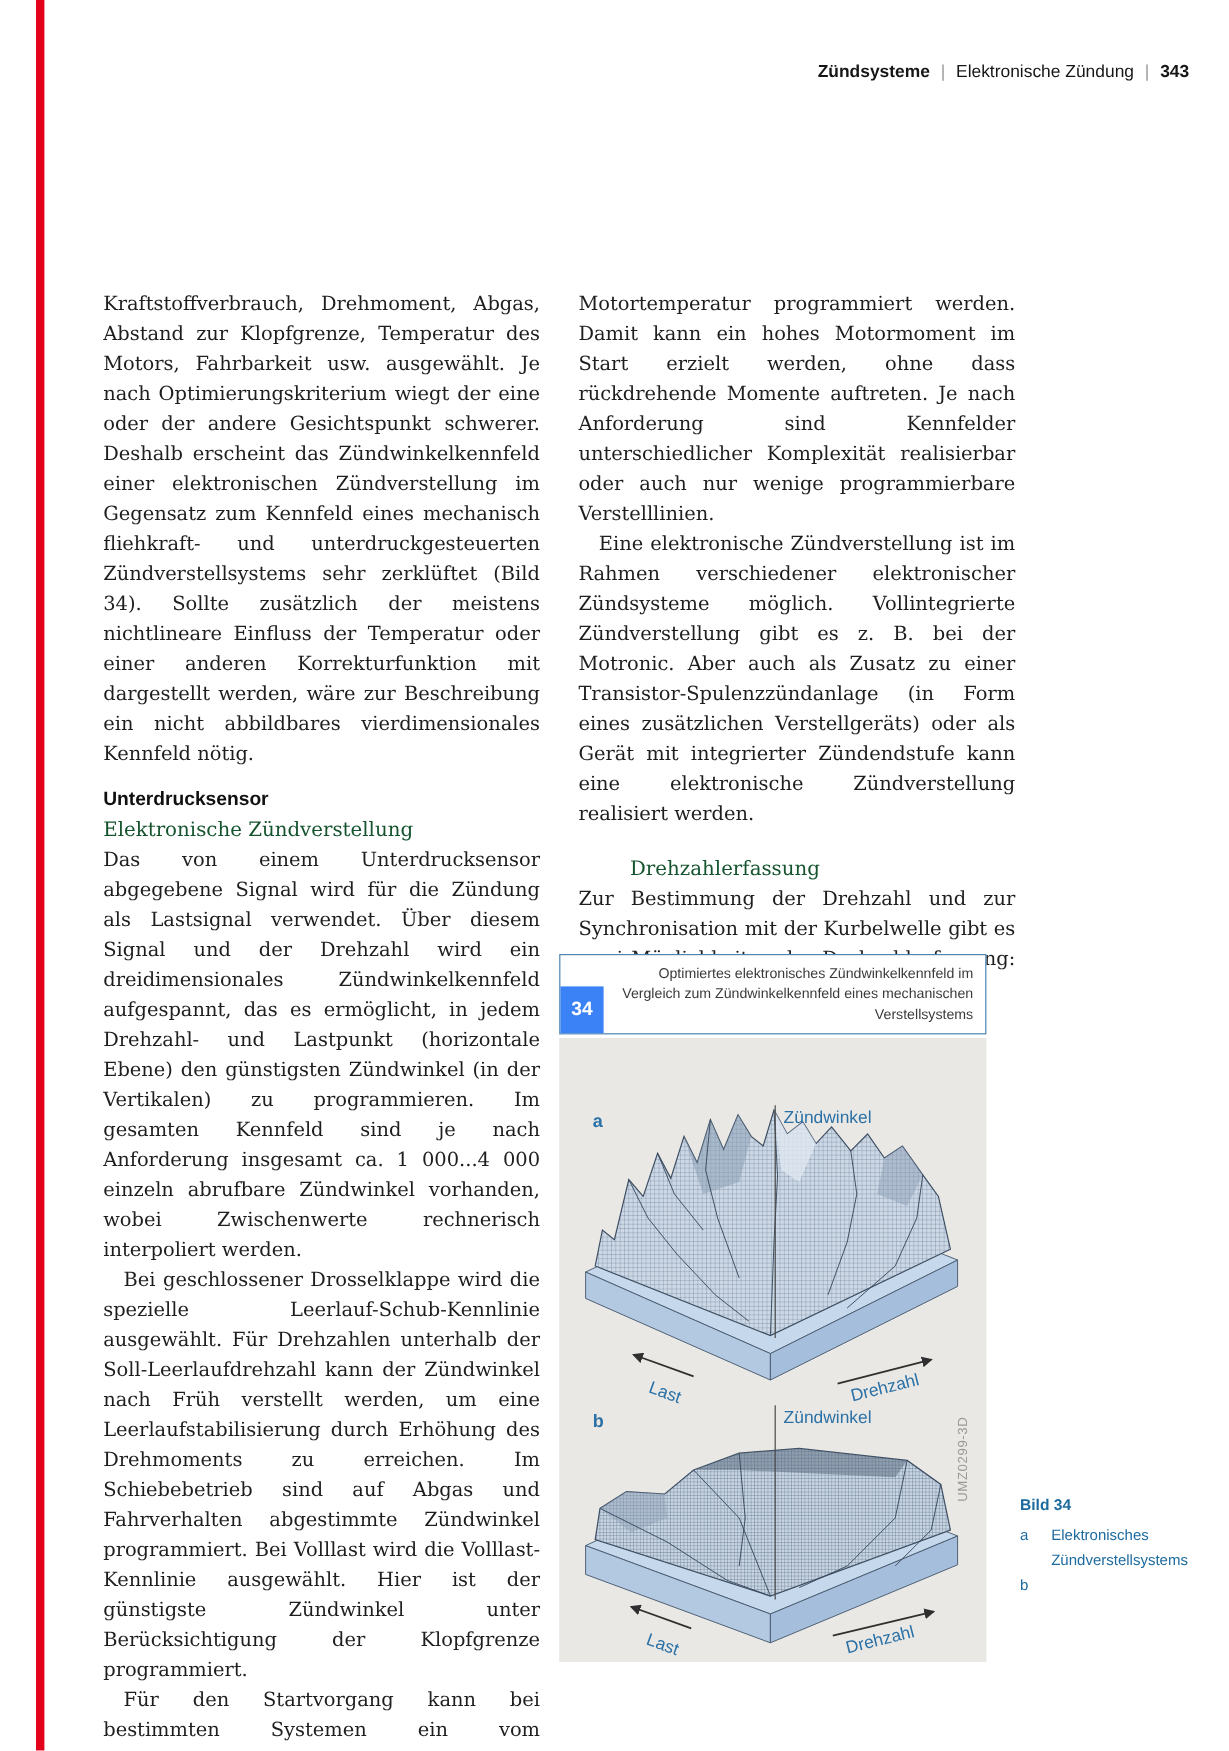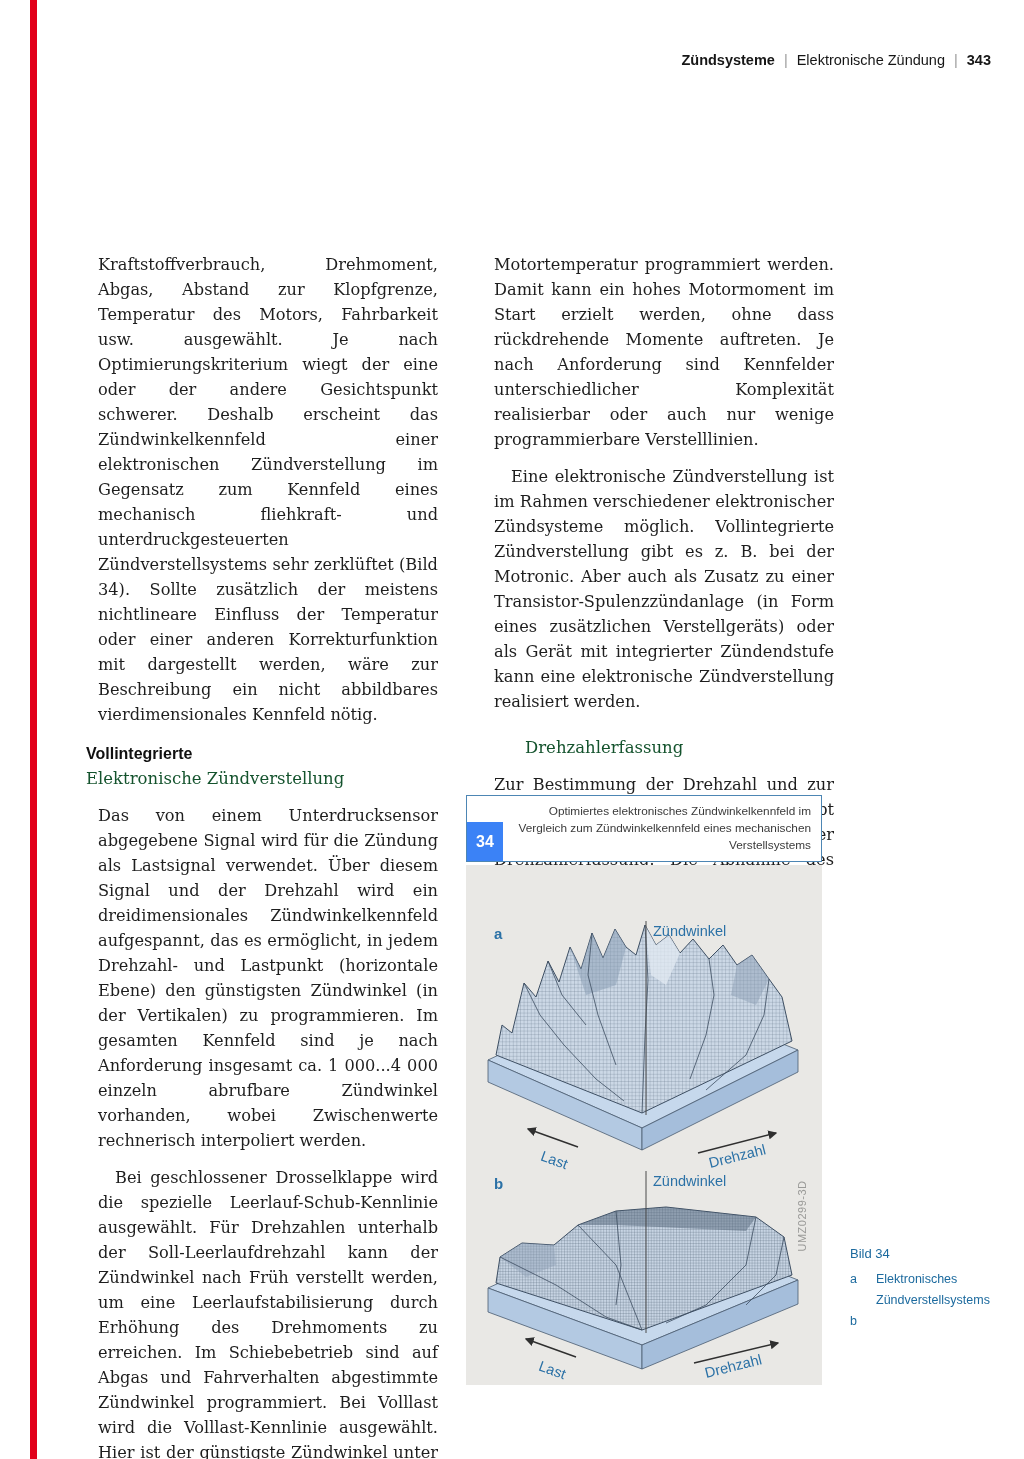--- a/index.html
+++ b/index.html
@@ -10,60 +10,60 @@
 
   .running-head { position:absolute; top:52px; right:33px; white-space:nowrap;
                   font-family:"Liberation Sans", sans-serif; font-size:14.5px; color:#161616; }
   .rh-b { font-weight:700; }
   .rh-sep { color:#9a9a9a; margin:0 9px; }
 
   .col { position:absolute; top:240px; width:364px; text-align:justify;
          font-size:16.2px; line-height:25px; }
   .col-left  { left:86px; }
   .col-right { left:482px; }
-  p.bp { margin:12px; hyphens:auto; -webkit-hyphens:auto; }
+  p.bp { margin:0; hyphens:auto; -webkit-hyphens:auto; }
   .indent { text-indent:17px; }
   .h-sans { font-family:"Liberation Sans", sans-serif; font-weight:700; font-size:16px;
             margin:14px 0 0; color:#101010; text-align:left; line-height:25px; }
   .h-blue { color:#14532d; font-size:16.5px; font-weight:400; margin:0; text-align:left; line-height:25px; }
   .h-blue.gap { margin-top:21px;margin-left:43px; }
 
   .fig { position:absolute; left:466px; top:795px; width:356px; margin:0; }
   .fig-head { display:flex; align-items:stretch; border:1px solid #4d86b4; background:#fff; box-sizing:border-box; }
   .fig-num { flex:0 0 36px; background:#3b82f6; color:#fff; display:flex; align-items:center; justify-content:center;
              font-family:"Liberation Sans", sans-serif; font-weight:700; font-size:16px;margin-top:26px; }
   .fig-cap { padding:7px 10px 8px; font-family:"Liberation Sans", sans-serif; font-size:11.8px;
              line-height:1.42; color:#3a3a3a; text-align:right; }
   .fig-panel { margin-top:3px; height:520px; background:#e9e8e5; position:relative; }
   .plots { position:absolute; left:0; top:0; }
 
   .margin-note { position:absolute; left:850px; top:1243px; width:154px;
                  font-family:"Liberation Sans", sans-serif; color:#1c6a9e;
                  font-size:12.5px; line-height:21px; text-align:left; }
-  .mn-title { font-weight:400; font-size:13px; margin-bottom:5px; }
+  .mn-title { font-weight:700; font-size:13px; margin-bottom:5px; }
   .mn-row { display:flex; }
   .mn-key { flex:0 0 26px; }
   .mn-text { flex:1; }
 
   .svgtxt { font-family:"Liberation Sans", sans-serif; fill:#2b71a6; }
 </style>
 </head>
 <body>
 
 <div class="page">
 
   <div class="edge-bar"></div>
 
   <header class="running-head">
     <span class="rh-b">Zündsysteme</span><span class="rh-sep">|</span><span>Elektronische Zündung</span><span class="rh-sep">|</span><span class="rh-b">343</span>
   </header>
 
   <div class="col col-left">
     <p class="bp" lang="de">Kraftstoffverbrauch, Drehmoment, Abgas, Abstand zur Klopfgrenze, Temperatur des Motors, Fahrbarkeit usw. ausgewählt. Je nach Optimierungskriterium wiegt der eine oder der andere Gesichtspunkt schwerer. Deshalb erscheint das Zündwinkelkennfeld einer elektronischen Zündverstellung im Gegensatz zum Kennfeld eines mechanisch fliehkraft- und unterdruckgesteuerten Zündverstellsystems sehr zerklüftet (Bild 34). Sollte zusätzlich der meistens nichtlineare Einfluss der Temperatur oder einer anderen Korrekturfunktion mit dargestellt werden, wäre zur Beschreibung ein nicht abbildbares vierdimensionales Kennfeld nötig.</p>
-    <h3 class="h-sans">Vollintegrierte</h3>
+    <h3 class="h-sans">Unterdrucksensor</h3>
     <h4 class="h-blue">Elektronische Zündverstellung</h4>
     <p class="bp" lang="de">Das von einem Unterdrucksensor abgegebene Signal wird für die Zündung als Lastsignal verwendet. Über diesem Signal und der Drehzahl wird ein dreidimensionales Zündwinkelkennfeld aufgespannt, das es ermöglicht, in jedem Drehzahl- und Lastpunkt (horizontale Ebene) den günstigsten Zündwinkel (in der Vertikalen) zu programmieren. Im gesamten Kennfeld sind je nach Anforderung insgesamt ca. 1 000...4 000 einzeln abrufbare Zündwinkel vorhanden, wobei Zwischenwerte rechnerisch interpoliert werden.</p>
     <p class="bp indent" lang="de">Bei geschlossener Drosselklappe wird die spezielle Leerlauf-Schub-Kennlinie ausgewählt. Für Drehzahlen unterhalb der Soll-Leerlaufdrehzahl kann der Zündwinkel nach Früh verstellt werden, um eine Leerlaufstabilisierung durch Erhöhung des Drehmoments zu erreichen. Im Schiebebetrieb sind auf Abgas und Fahrverhalten abgestimmte Zündwinkel programmiert. Bei Volllast wird die Volllast-Kennlinie ausgewählt. Hier ist der günstigste Zündwinkel unter Berücksichtigung der Klopfgrenze programmiert.</p>
     <p class="bp indent" lang="de">Für den Startvorgang kann bei bestimmten Systemen ein vom Zündwinkelkennfeld unabhängiger Verlauf des Zündwinkels als Funktion von Drehzahl und</p>
   </div>
 
   <div class="col col-right">
     <p class="bp" lang="de">Motortemperatur programmiert werden. Damit kann ein hohes Motormoment im Start erzielt werden, ohne dass rückdrehende Momente auftreten. Je nach Anforderung sind Kennfelder unterschiedlicher Komplexität realisierbar oder auch nur wenige programmierbare Verstelllinien.</p>
     <p class="bp indent" lang="de">Eine elektronische Zündverstellung ist im Rahmen verschiedener elektronischer Zündsysteme möglich. Vollintegrierte Zündverstellung gibt es z. B. bei der Motronic. Aber auch als Zusatz zu einer Transistor-Spulenzzündanlage (in Form eines zusätzlichen Verstellgeräts) oder als Gerät mit integrierter Zündendstufe kann eine elektronische Zündverstellung realisiert werden.</p>
     <h4 class="h-blue gap">Drehzahlerfassung</h4>

